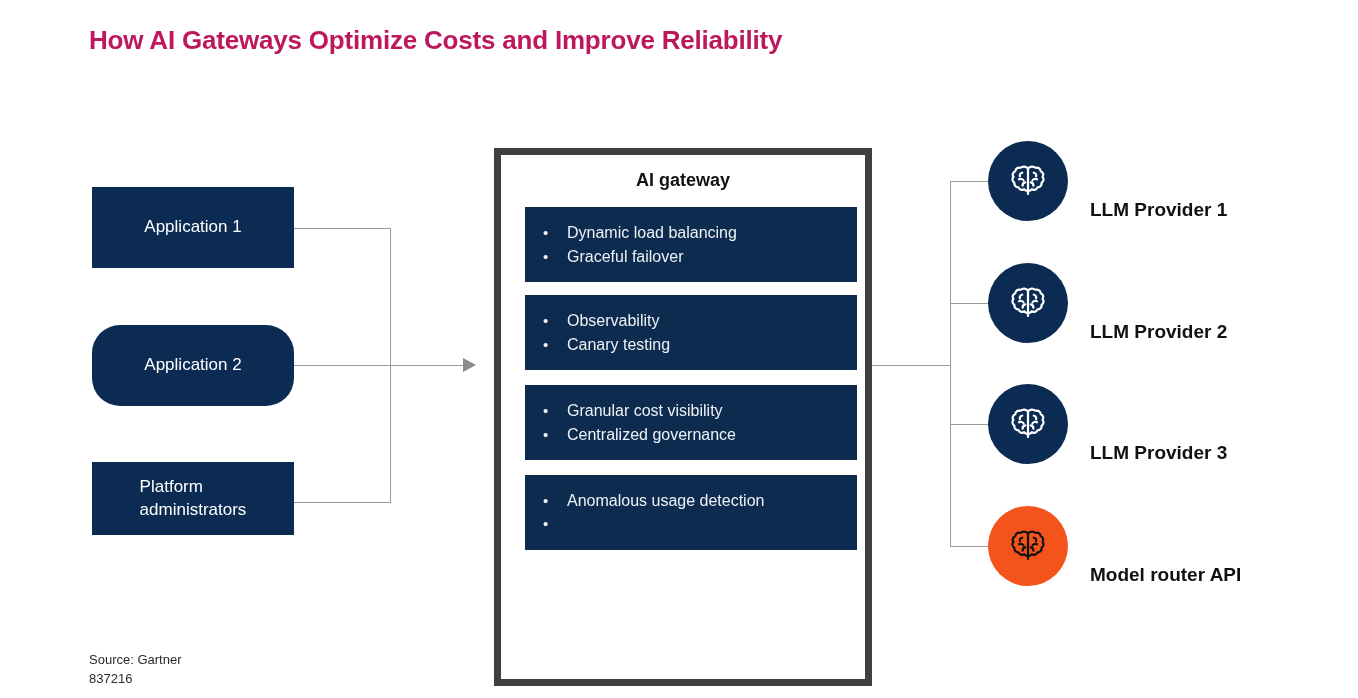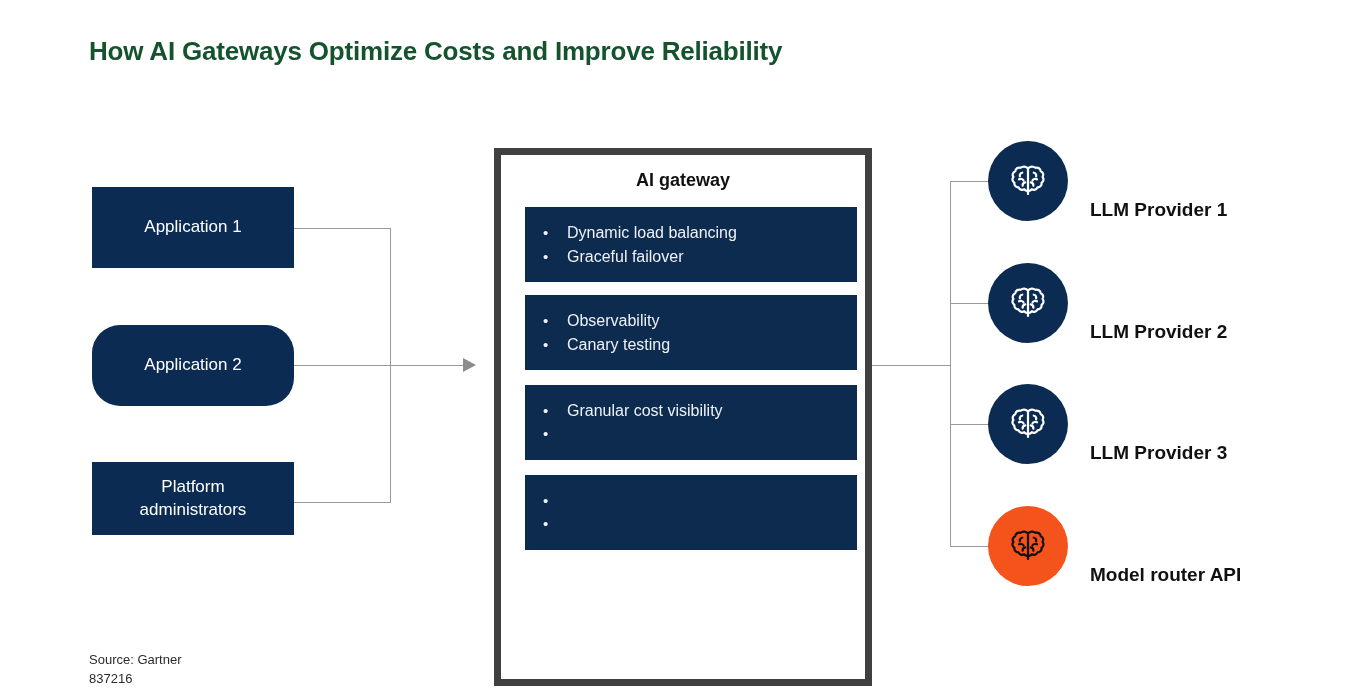--- a/index.html
+++ b/index.html
@@ -13,37 +13,37 @@
     position: relative;
     overflow: hidden;
     font-family: "Liberation Sans", sans-serif;
     color: #111111;
     -webkit-font-smoothing: antialiased;
   }
 
   #page-title {
     position: absolute;
     left: 89px;
-    top: 36px;
+    top: 25px;
     font-size: 26px;
     font-weight: bold;
     letter-spacing: -0.2px;
-    color: #14532d;
+    color: #be185d;
     white-space: nowrap;
   }
 
   
   .app-box {
     position: absolute;
     background: #0B2B52;
     color: #ffffff;
     display: flex;
     align-items: center;
     justify-content: center;
-    text-align: center;
+    text-align: left;
     font-size: 17px;
     line-height: 1.35;
     left: 92px;
     width: 202px;
   }
   #app-box-0 { top: 187px; height: 81px; }
   #app-box-1 { top: 325px; height: 81px; border-radius: 28px; }
   #app-box-2 { top: 462px; height: 73px; }
 
   
@@ -221,26 +221,28 @@
     </div>
   </div>
 
   <div class="gw-card" id="gw-card-2">
     <div class="gw-line">
       <span class="gw-bullet">•</span>
       <span class="gw-text">Granular cost visibility</span>
     </div>
     <div class="gw-line">
       <span class="gw-bullet">•</span>
+      <span class="gw-text">Centralized governance</span>
     </div>
   </div>
 
   <div class="gw-card" id="gw-card-3">
     <div class="gw-line">
       <span class="gw-bullet">•</span>
+      <span class="gw-text">Anomalous usage detection</span>
     </div>
     <div class="gw-line">
       <span class="gw-bullet">•</span>
     </div>
   </div>
 </div>
 
 <div class="conn" id="rconn-stem"></div>
 <div class="conn conn-v" id="rconn-trunk"></div>
 <div class="conn conn-h" id="rconn-0"></div>

